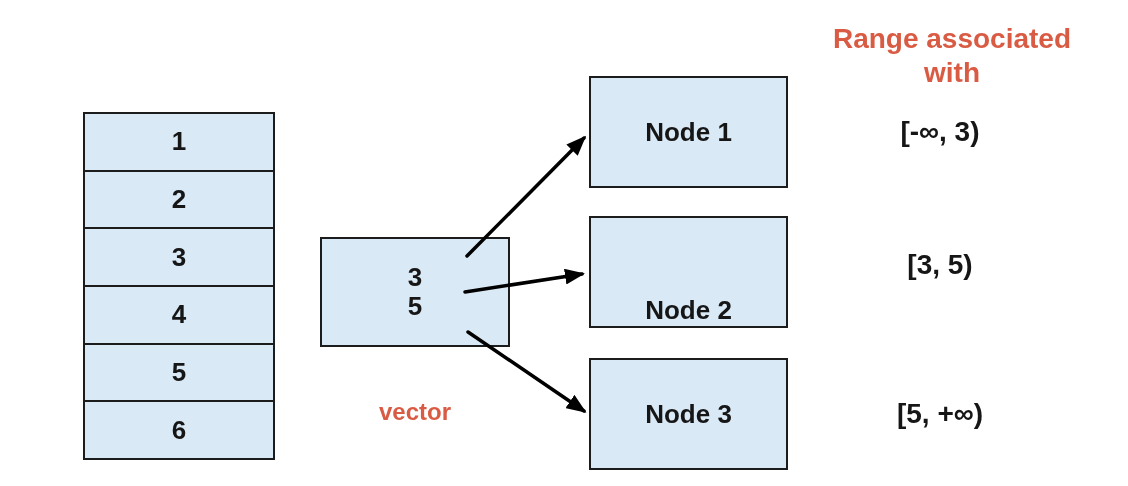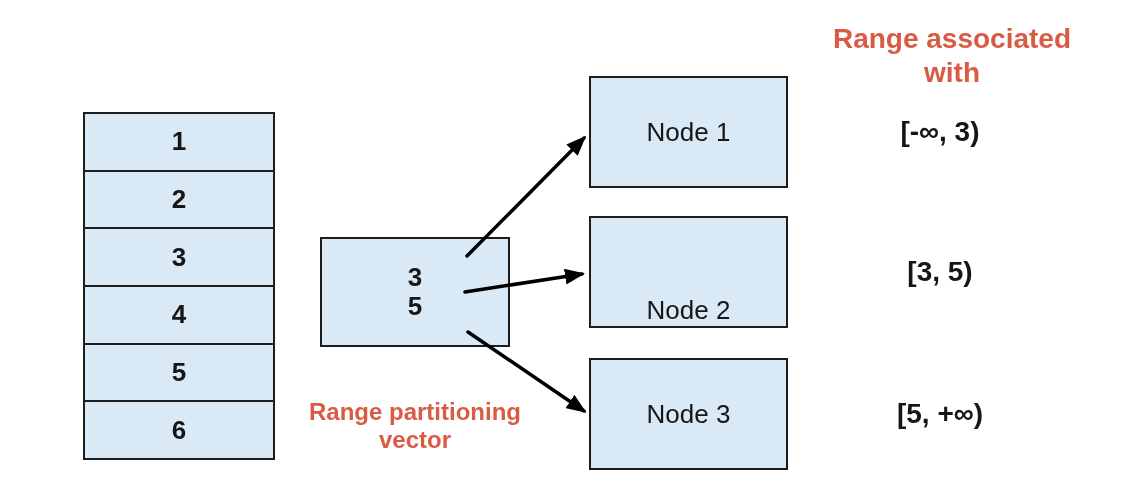--- a/index.html
+++ b/index.html
@@ -77,21 +77,21 @@
     position: absolute;
     left: 589px;
     width: 199px;
     height: 112px;
     border: 2px solid var(--box-border, #1c1c1c);
     box-sizing: border-box;
     background: var(--box-fill, #d9e9f6);
     display: flex;
     align-items: center;
     justify-content: center;
-    font-weight: normal;
+    font-weight: bold;
     font-size: 26px;
     color: var(--text, #161616);
   }
   .node-1 { top: 76px; }
   .node-2 { top: 216px; align-items: flex-end; }
   .node-3 { top: 358px; text-align: center; }
 
   
   .range-header {
     position: absolute;
@@ -109,21 +109,21 @@
     left: 820px;
     width: 240px;
     height: 40px;
     text-align: center;
     font-weight: bold;
     font-size: 28px;
     line-height: 40px;
     color: var(--text, #161616);
   }
   .range-1 { top: 112px; }
-  .range-2 { top: 252px; }
+  .range-2 { top: 245px; }
   .range-3 { top: 394px; }
 
   
   .arrow-layer {
     position: absolute;
     left: 0;
     top: 0;
     width: 1128px;
     height: 486px;
     pointer-events: none;
@@ -141,21 +141,20 @@
     <div class="cell">4</div>
     <div class="cell">5</div>
     <div class="cell">6</div>
   </div>
 
   <div class="vector-box">
     <div>3</div>
     <div>5</div>
   </div>
   <div class="vector-caption">
-    <div>Range partitioning</div>
     <div>vector</div>
   </div>
 
   <div class="node-box node-1">
     <span>Node 1</span>
   </div>
   <div class="node-box node-2">
     <span>Node 2</span>
   </div>
   <div class="node-box node-3">

